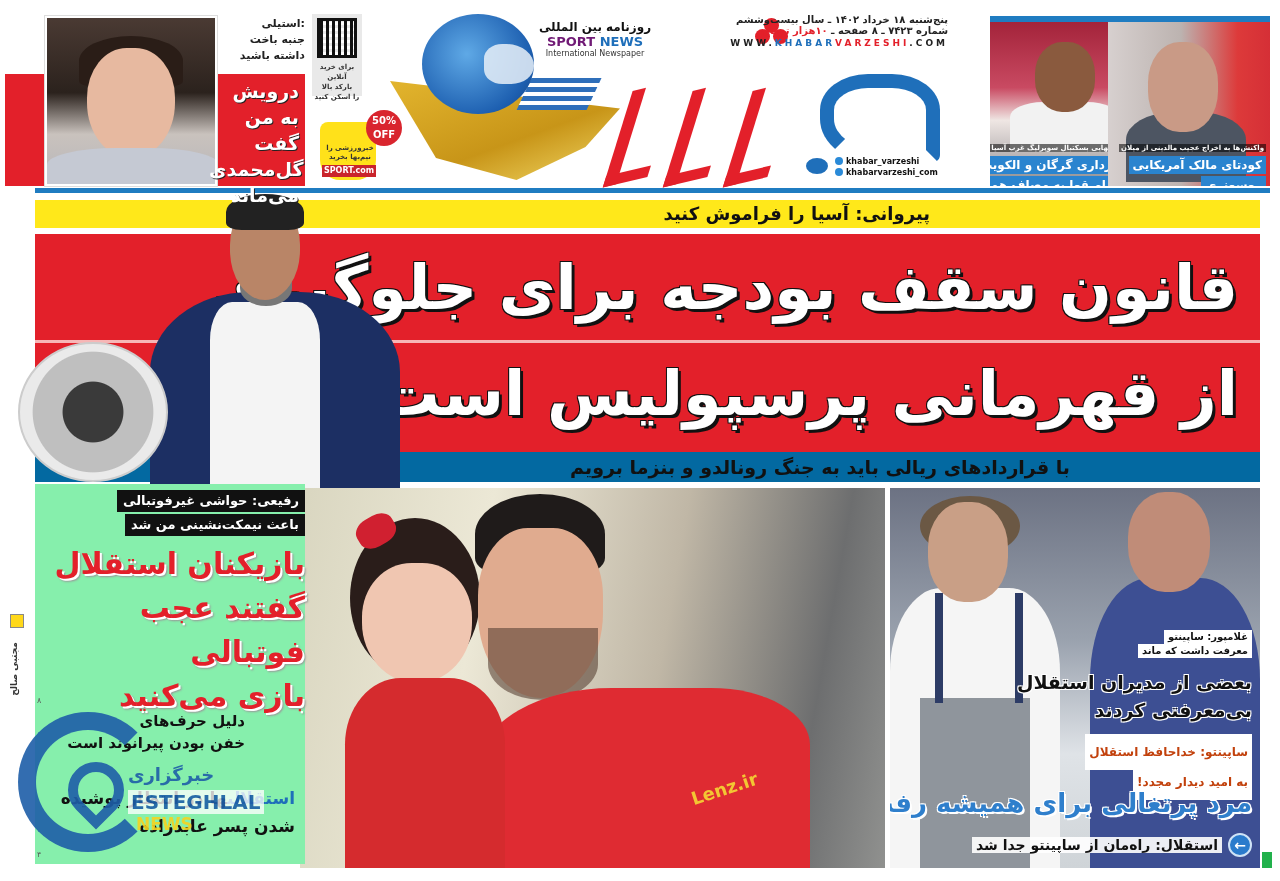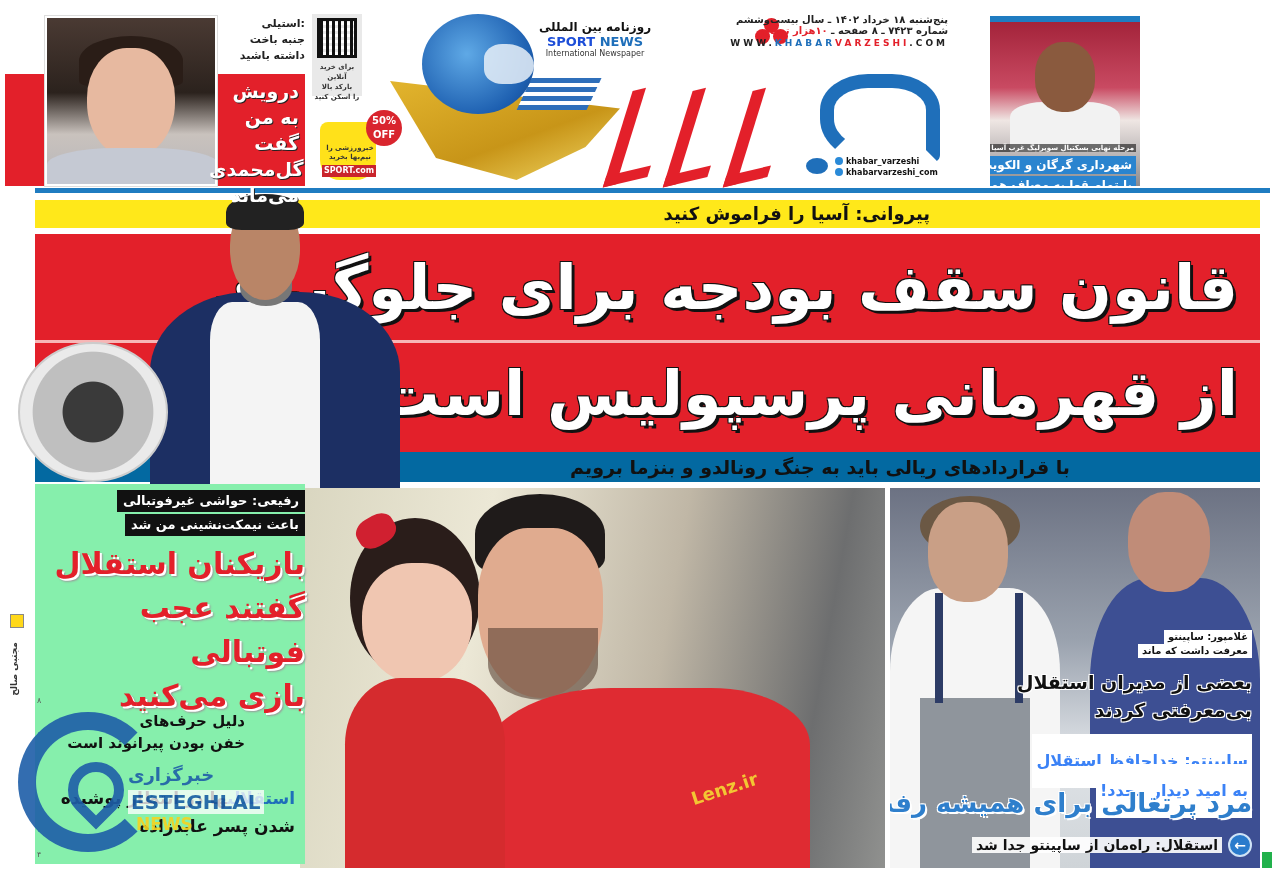--- a/index.html
+++ b/index.html
@@ -66,21 +66,21 @@
   .logo-word { position: absolute; left: 210px; top: 60px; width: 350px; height: 110px; }
   .logo-word .stroke { position: absolute; top: 10px; width: 40px; height: 100px;
     border: 12px solid #e3202a; border-top: none; border-right: none; transform: skewX(-30deg) rotate(-15deg); }
   .logo-word .blue { position: absolute; right: 10px; top: 0; width: 120px; height: 90px;
     border: 14px solid #1f6fba; border-radius: 40% 40% 10% 50%; border-bottom-color: transparent; }
   .logo-dots { position: absolute; left: 365px; top: 4px; width: 34px; height: 26px; }
   .logo-dots span { position: absolute; width: 15px; height: 15px; border-radius: 50%; background: #e3202a; }
   .sportnews { position: absolute; left: 140px; top: 6px; width: 130px; text-align: center; }
   .sportnews .fa { font-size: 12px; font-weight: bold; color: #111; }
   .sportnews .en { font-size: 13px; font-weight: bold; }
-  .sportnews .en .s { color: #1d4ed8; } .sportnews .en .n { color: #1f6fba; }
+  .sportnews .en .s { color: #701a75; } .sportnews .en .n { color: #1f6fba; }
   .sportnews .sub { font-size: 8px; color: #333; }
   .social { position: absolute; left: 445px; top: 142px; width: 110px; font-size: 8px; font-weight: bold; color: #111; line-height: 11px; }
   .social .ico { display: inline-block; width: 8px; height: 8px; border-radius: 50%; background: #2a8ad8; margin-right: 3px; vertical-align: -1px; }
   .social-dot { position: absolute; left: 416px; top: 144px; width: 22px; height: 16px; border-radius: 50%; background: #1f6fba; }
 
   
   .issue { left: 700px; top: 14px; width: 248px; text-align: right; direction: rtl; }
   .issue .l1 { font-size: 10px; color: #222; font-weight: bold; }
   .issue .l2 { font-size: 10px; color: #222; font-weight: bold; }
   .issue .l2 .price { color: #e3202a; }
@@ -179,21 +179,21 @@
   .rs-susp1 { position: absolute; left: 45px; top: 105px; width: 8px; height: 110px; background: #2d3c66; }
   .rs-susp2 { position: absolute; left: 125px; top: 105px; width: 8px; height: 110px; background: #2d3c66; }
   .rs-man2-head { position: absolute; left: 238px; top: 4px; width: 82px; height: 100px; border-radius: 45%; background: #c08c78; }
   .rs-man2-body { position: absolute; left: 200px; top: 90px; width: 170px; height: 290px; background: #3d4f93; border-radius: 35% 35% 0 0; }
   .rs-kick { position: absolute; right: 8px; background: #fff; font-size: 10px; font-weight: bold; color: #111; padding: 0 4px;
     direction: rtl; white-space: nowrap; line-height: 14px; }
   .rs-kick.a { top: 142px; } .rs-kick.b { top: 156px; }
   .rs-hl { position: absolute; right: 8px; font-size: 19px; font-weight: bold; color: #111; direction: rtl; white-space: nowrap;
     line-height: 28px; text-shadow: 1px 1px 0 #fff, -1px -1px 0 #fff, 1px -1px 0 #fff, -1px 1px 0 #fff; }
   .rs-hl.a { top: 180px; } .rs-hl.b { top: 208px; }
-  .rs-tag { position: absolute; right: 8px; background: #fff; font-size: 16px; font-weight: bold; color: #3b82f6; padding: 17px 4px;
+  .rs-tag { position: absolute; right: 8px; background: #fff; font-size: 12px; font-weight: bold; color: #c2410c; padding: 8px 4px;
     direction: rtl; white-space: nowrap; line-height: 20px; }
   .rs-tag.a { top: 246px; } .rs-tag.b { top: 276px; }
   .rs-big { position: absolute; right: 8px; top: 296px; font-size: 26px; font-weight: bold; color: #2f7fcc; direction: rtl; white-space: nowrap;
     line-height: 38px; text-shadow: 2px 2px 0 #fff, -1px -1px 0 #fff, 1px -1px 0 #fff, -1px 1px 0 #fff; }
   .rs-foot { position: absolute; right: 8px; top: 344px; height: 26px; direction: rtl; display: flex; align-items: center; gap: 6px; }
   .rs-foot .arrow { width: 24px; height: 24px; border-radius: 50%; background: #2a7bcc; border: 2px solid #cfe3f6;
     color: #fff; font-size: 14px; font-weight: bold; line-height: 20px; text-align: center; }
   .rs-foot .txt { font-size: 14px; font-weight: bold; color: #111; background: rgba(255,255,255,.9); padding: 0 4px; white-space: nowrap; }
   .green-mark { left: 1262px; top: 852px; width: 10px; height: 16px; background: #22b14c; }
 
@@ -279,20 +279,29 @@
   </div>
 
   <div class="abs teaser t1">
     <div class="img">
         <div class="jersey"></div>
         <div class="player"></div>
       </div>
     <div class="kick">مرحله نهایی بسکتبال سوپرلیگ غرب آسیا</div>
     <div class="hl a">شهرداری گرگان و الکویت</div>
     <div class="hl b">با تمام قوا به مصاف هم می‌روند</div>
+  </div>
+  <div class="abs teaser t2">
+    <div class="img">
+        <div class="coat"></div>
+        <div class="man"></div>
+      </div>
+    <div class="kick">واکنش‌ها به اخراج عجیب مالدینی از میلان</div>
+    <div class="hl a">کودتای مالک آمریکایی</div>
+    <div class="hl b">روسونری</div>
   </div>
 </div>
 <div class="abs mast-rule"></div>
 
 <div class="abs band-top">
   <div class="txt">پیروانی: آسیا را فراموش کنید</div>
 </div>
 <div class="abs band-red">
   <div class="sep"></div>
   <div class="main-hl l1">قانون سقف بودجه برای جلوگیری</div>

